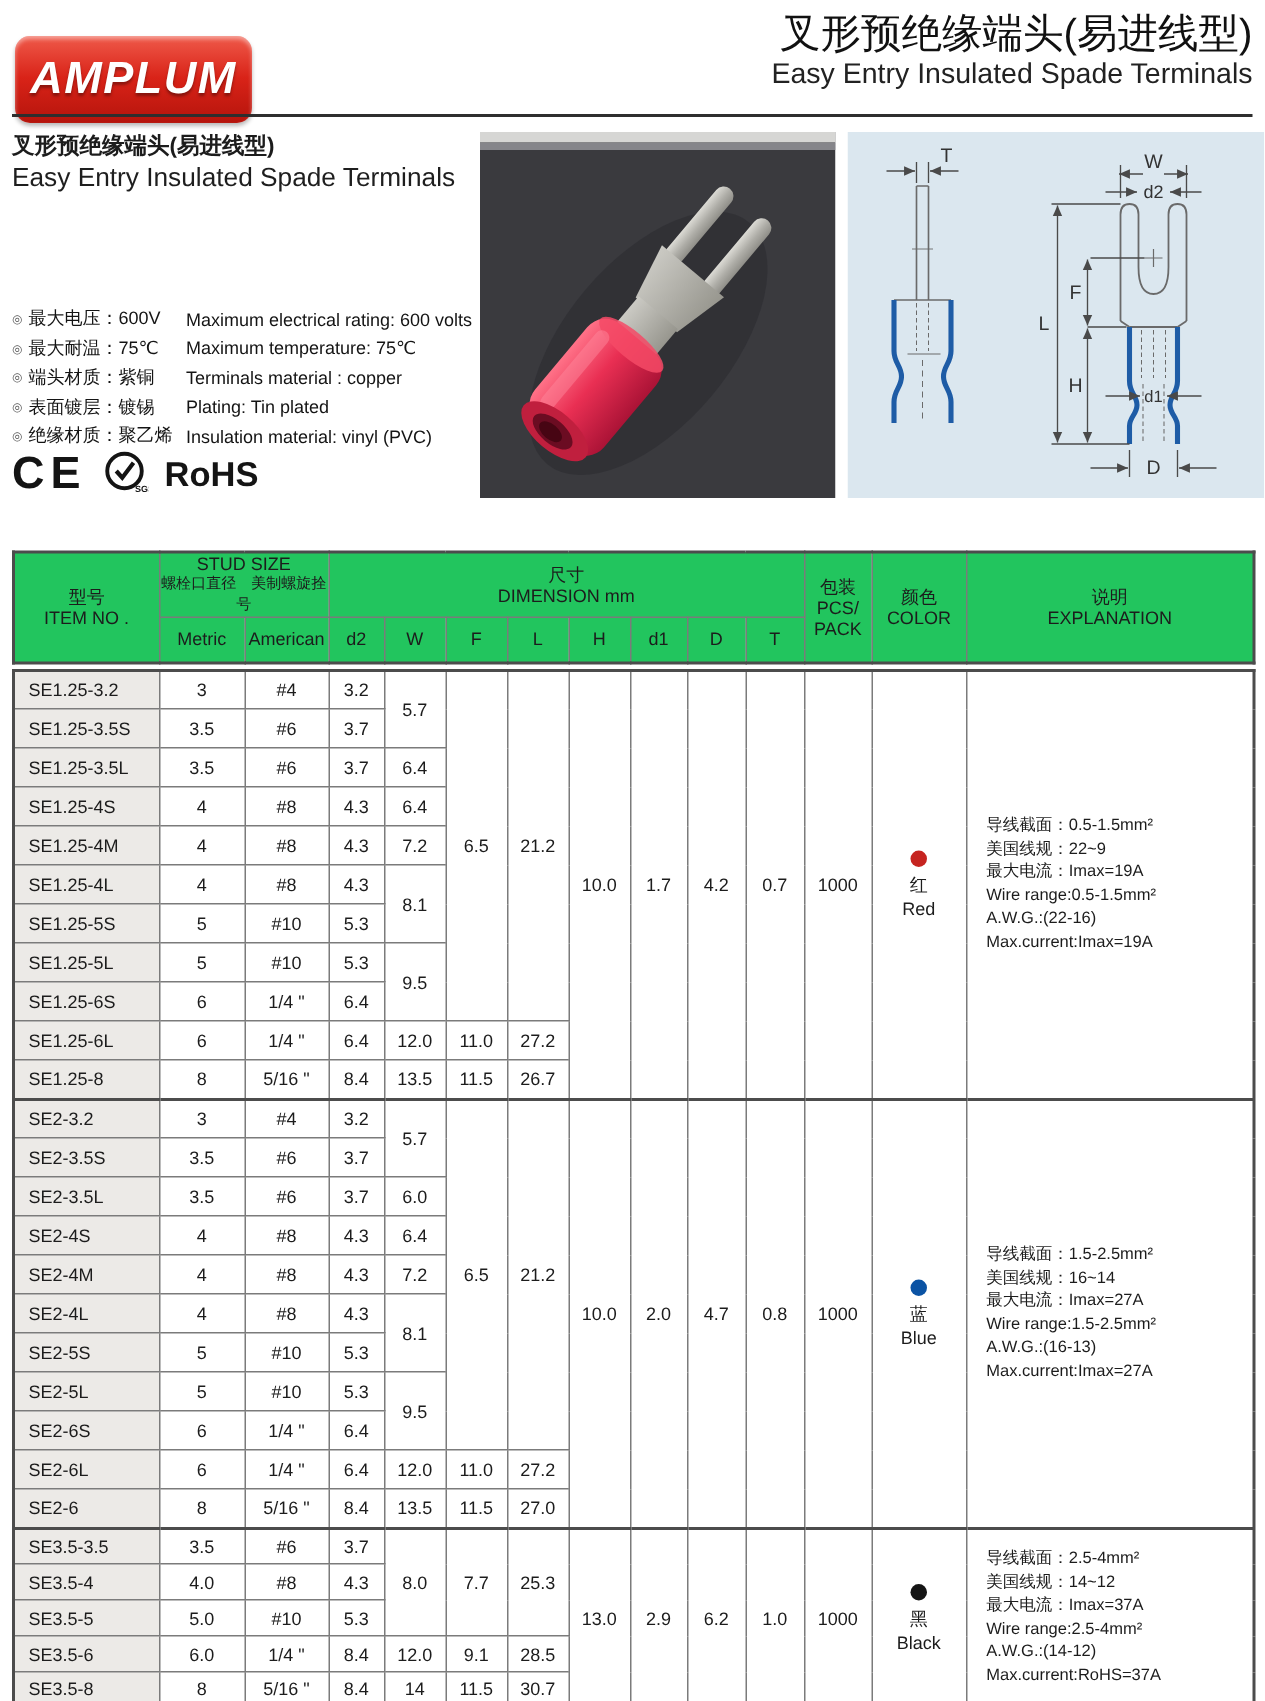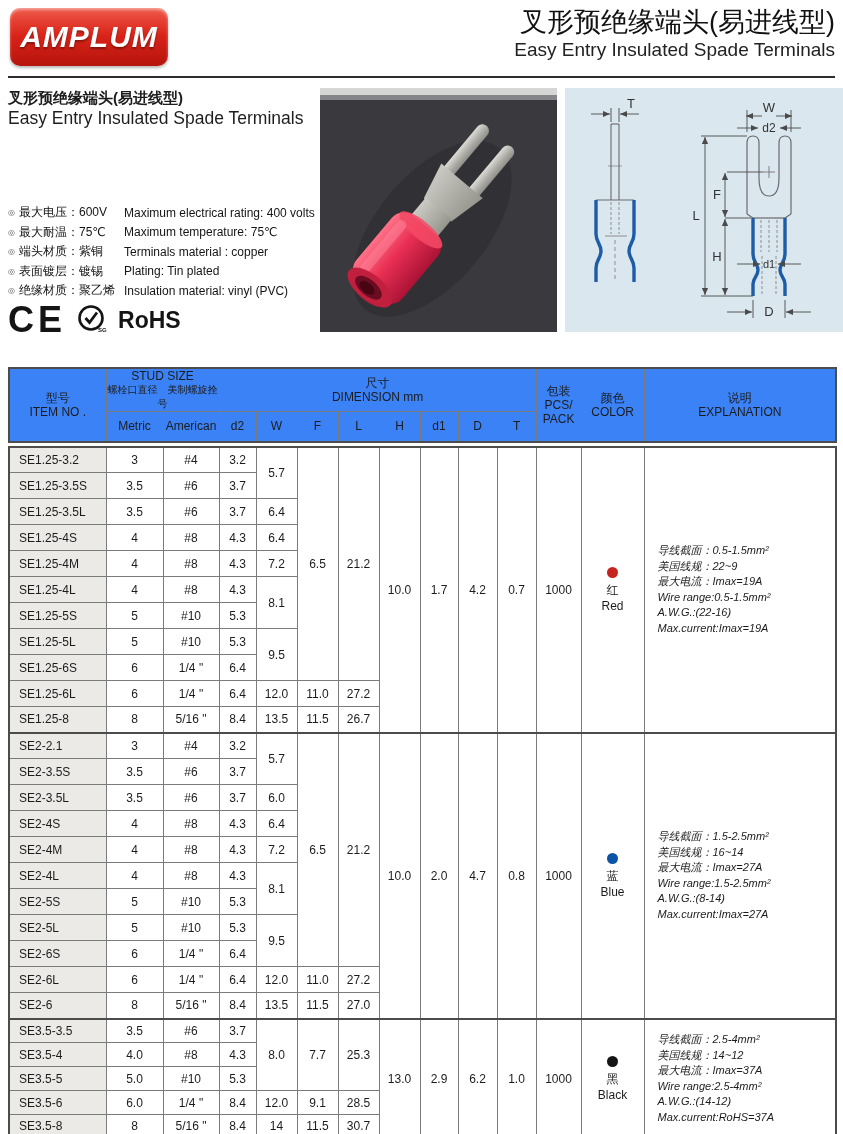--- a/index.html
+++ b/index.html
@@ -1,55 +1,55 @@
 <!DOCTYPE html>
 <html><head>
 <meta charset="utf-8">
 <style>
   html,body{margin:0;padding:0;background:#fff;}
   .page{position:relative;width:843px;height:1134px;background:#fff;overflow:hidden;
         font-family:"Liberation Sans","DejaVu Sans",sans-serif;color:#1c1c1c;}
   
-  .logo{position:absolute;left:10px;top:8px;width:158px;height:58px;border-radius:10px;
+  .logo{position:absolute;left:10px;top:24px;width:158px;height:58px;border-radius:10px;
         background:linear-gradient(180deg,#ef5a4a 0%,#d92318 48%,#b5140c 100%);
         display:flex;align-items:center;justify-content:center;
         box-shadow:inset 0 2px 3px rgba(255,255,255,.45),0 2px 3px rgba(0,0,0,.28);}
   .logo span{color:#fff;font-size:30px;font-weight:700;font-style:italic;letter-spacing:1px;
         text-shadow:0 2px 2px rgba(0,0,0,.35);}
   .h-title{position:absolute;right:8px;top:6px;text-align:right;}
   .h-zh{font-size:27px;color:#111;line-height:32px;}
   .h-en{font-size:19px;color:#222;line-height:24px;}
   .rule{position:absolute;left:8px;top:76px;width:827px;height:2px;background:#2e2e2e;}
   
   .intro-title{position:absolute;left:8px;top:89px;}
   .i-zh{font-size:15px;font-weight:700;line-height:18px;}
   .i-en{font-size:17.5px;line-height:22px;color:#1e1e1e;}
   .specs{position:absolute;left:8px;top:203px;font-size:12px;color:#141414;}
   .spec-row{display:flex;align-items:center;height:19.5px;white-space:nowrap;}
   .spec-bullet{width:11px;font-size:8px;color:#555;}
   .spec-zh{width:105px;}
   .certs{position:absolute;left:8px;top:299px;display:flex;align-items:center;gap:11px;}
-  .ce{font-size:36px;font-weight:700;letter-spacing:4px;color:#141414;}
+  .ce{font-size:30px;font-weight:700;letter-spacing:4px;color:#141414;}
   .sgs{position:relative;width:30px;height:32px;}
   .rohs{font-size:23px;font-weight:800;color:#141414;}
   .photo{position:absolute;left:320px;top:88px;width:237px;height:244px;}
   .diagram{position:absolute;left:565px;top:88px;width:278px;height:244px;}
   
   .tablewrap{position:absolute;left:8px;top:367px;width:827px;}
   table.spec{border-collapse:collapse;table-layout:fixed;width:827px;color:#1c1c1c;
              border:2px solid #4c4c4c;}
   .spec th,.spec td{border:1px solid #7b7b7b;text-align:center;vertical-align:middle;
              padding:0;font-weight:400;font-size:12px;}
-  .spec thead th{background:#3b82f6;line-height:14px;}
+  .spec thead th{background:#22c55e;line-height:14px;}
   .head-t{margin-bottom:3px;}
   .hr1{height:40px;}
   .hr2{height:30px;}
   .sub{font-size:10px;}
   td.item{background:#eceae7;text-align:left;padding-left:9px;}
-  td.expl{text-align:left;padding-left:13px;font-size:11px;line-height:15.5px;font-style:italic;}
+  td.expl{text-align:left;padding-left:13px;font-size:11px;line-height:15.5px;}
   .dot{display:inline-block;width:11px;height:11px;border-radius:50%;margin-bottom:1px;}
   tr.gs td{border-top:2px solid #4c4c4c;}
 </style>
 </head>
 <body>
 
 <div class="page">
 
   <div class="logo">
     <span>AMPLUM</span>
@@ -62,21 +62,21 @@
 
   <div class="intro-title">
     <div class="i-zh">叉形预绝缘端头(易进线型)</div>
     <div class="i-en">Easy Entry Insulated Spade Terminals</div>
   </div>
 
   <div class="specs">
     <div class="spec-row">
       <span class="spec-bullet">◎</span>
       <span class="spec-zh">最大电压：600V</span>
-      <span class="spec-en">Maximum electrical rating: 400 volts</span>
+      <span class="spec-en">Maximum electrical rating: 600 volts</span>
     </div>
     <div class="spec-row">
       <span class="spec-bullet">◎</span>
       <span class="spec-zh">最大耐温：75℃</span>
       <span class="spec-en">Maximum temperature: 75℃</span>
     </div>
     <div class="spec-row">
       <span class="spec-bullet">◎</span>
       <span class="spec-zh">端头材质：紫铜</span>
       <span class="spec-en">Terminals material : copper</span>
@@ -385,39 +385,39 @@
           <tr style="height: 26px;">
             <td class="item">SE1.25-8</td>
             <td>8</td>
             <td>5/16 "</td>
             <td>8.4</td>
             <td>13.5</td>
             <td>11.5</td>
             <td>26.7</td>
           </tr>
           <tr class="gs" style="height: 26px;">
-            <td class="item">SE2-2.1</td>
+            <td class="item">SE2-3.2</td>
             <td>3</td>
             <td>#4</td>
             <td>3.2</td>
             <td rowspan="2">5.7</td>
             <td rowspan="9">6.5</td>
             <td rowspan="9">21.2</td>
             <td rowspan="11">10.0</td>
             <td rowspan="11">2.0</td>
             <td rowspan="11">4.7</td>
             <td rowspan="11">0.8</td>
             <td rowspan="11">1000</td>
             <td rowspan="11"><span class="dot" style="background: rgb(11, 83, 164);"></span><div>蓝</div><div>Blue</div></td>
             <td rowspan="11" class="expl">
               <div>导线截面：1.5-2.5mm²</div>
               <div>美国线规：16~14</div>
               <div>最大电流：Imax=27A</div>
               <div>Wire range:1.5-2.5mm²</div>
-              <div>A.W.G.:(8-14)</div>
+              <div>A.W.G.:(16-13)</div>
               <div>Max.current:Imax=27A</div>
             </td>
           </tr>
           <tr style="height: 26px;">
             <td class="item">SE2-3.5S</td>
             <td>3.5</td>
             <td>#6</td>
             <td>3.7</td>
           </tr>
           <tr style="height: 26px;">

